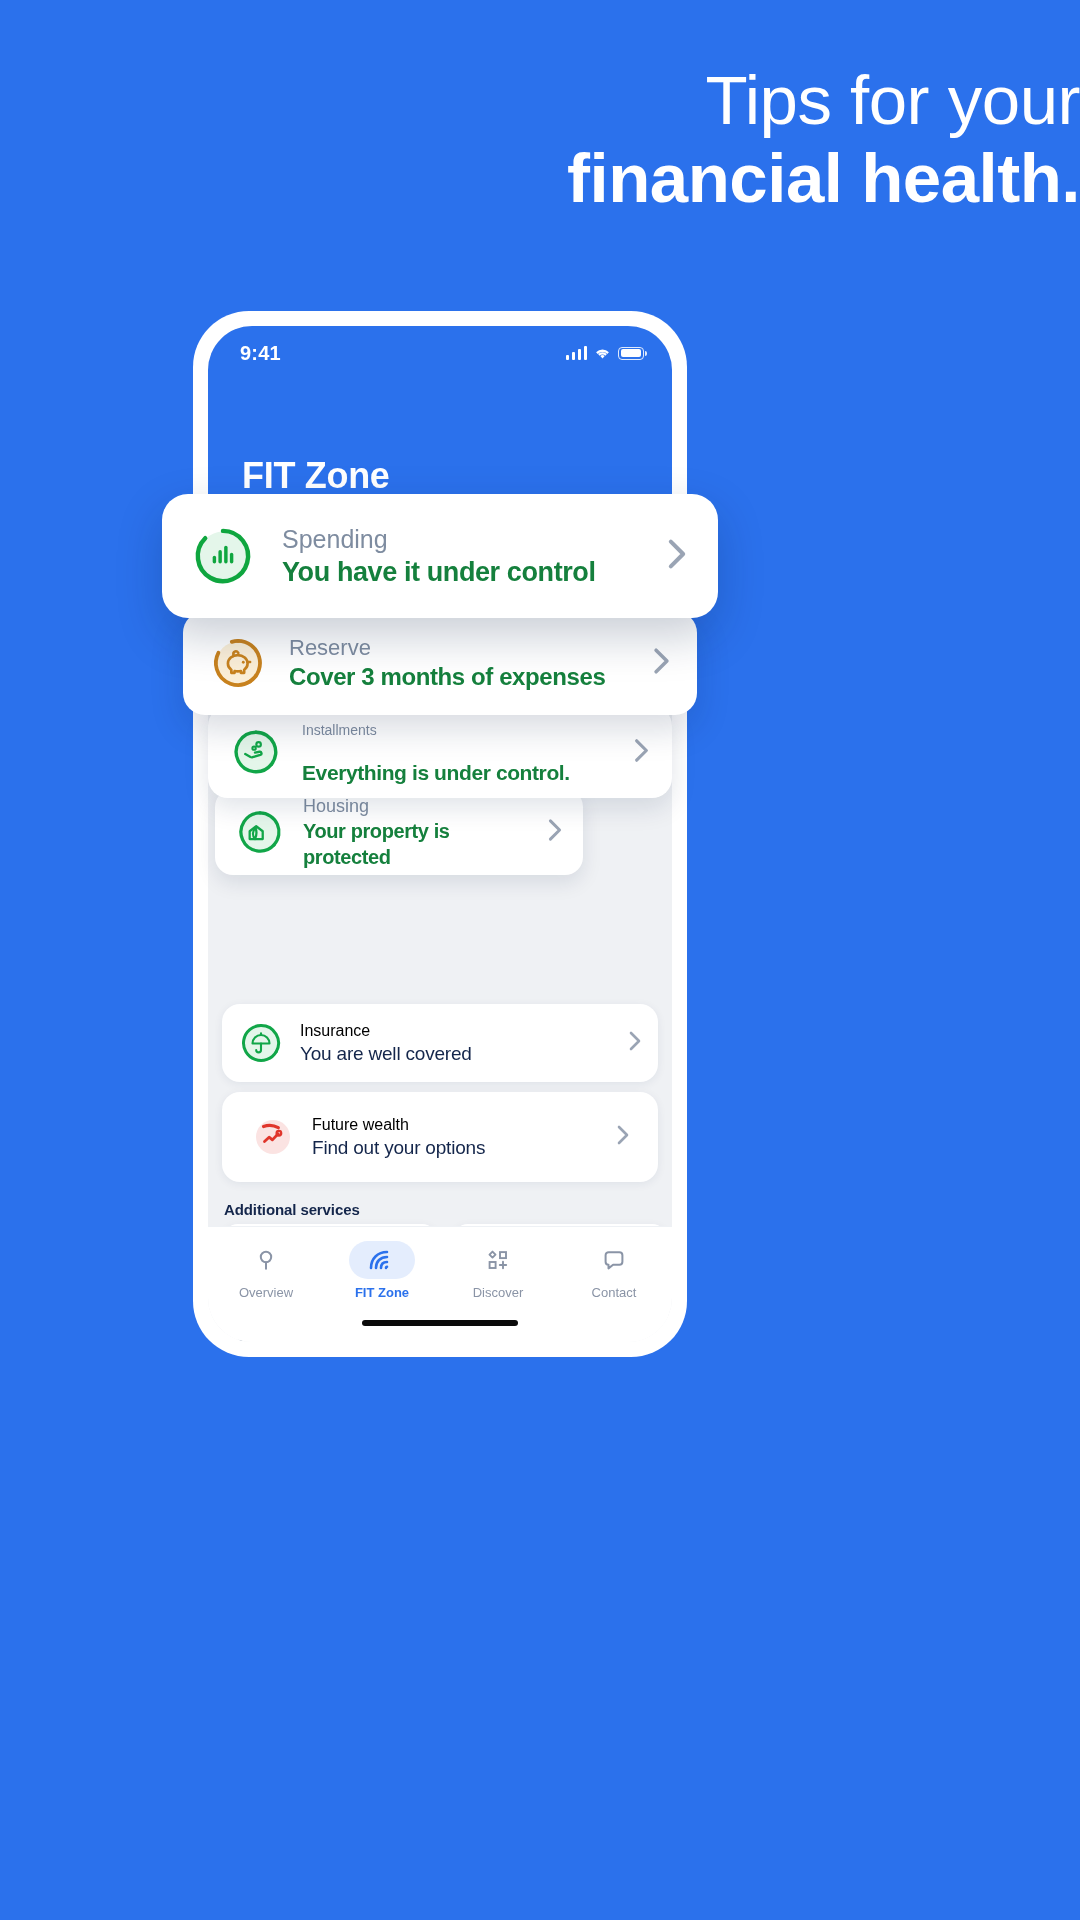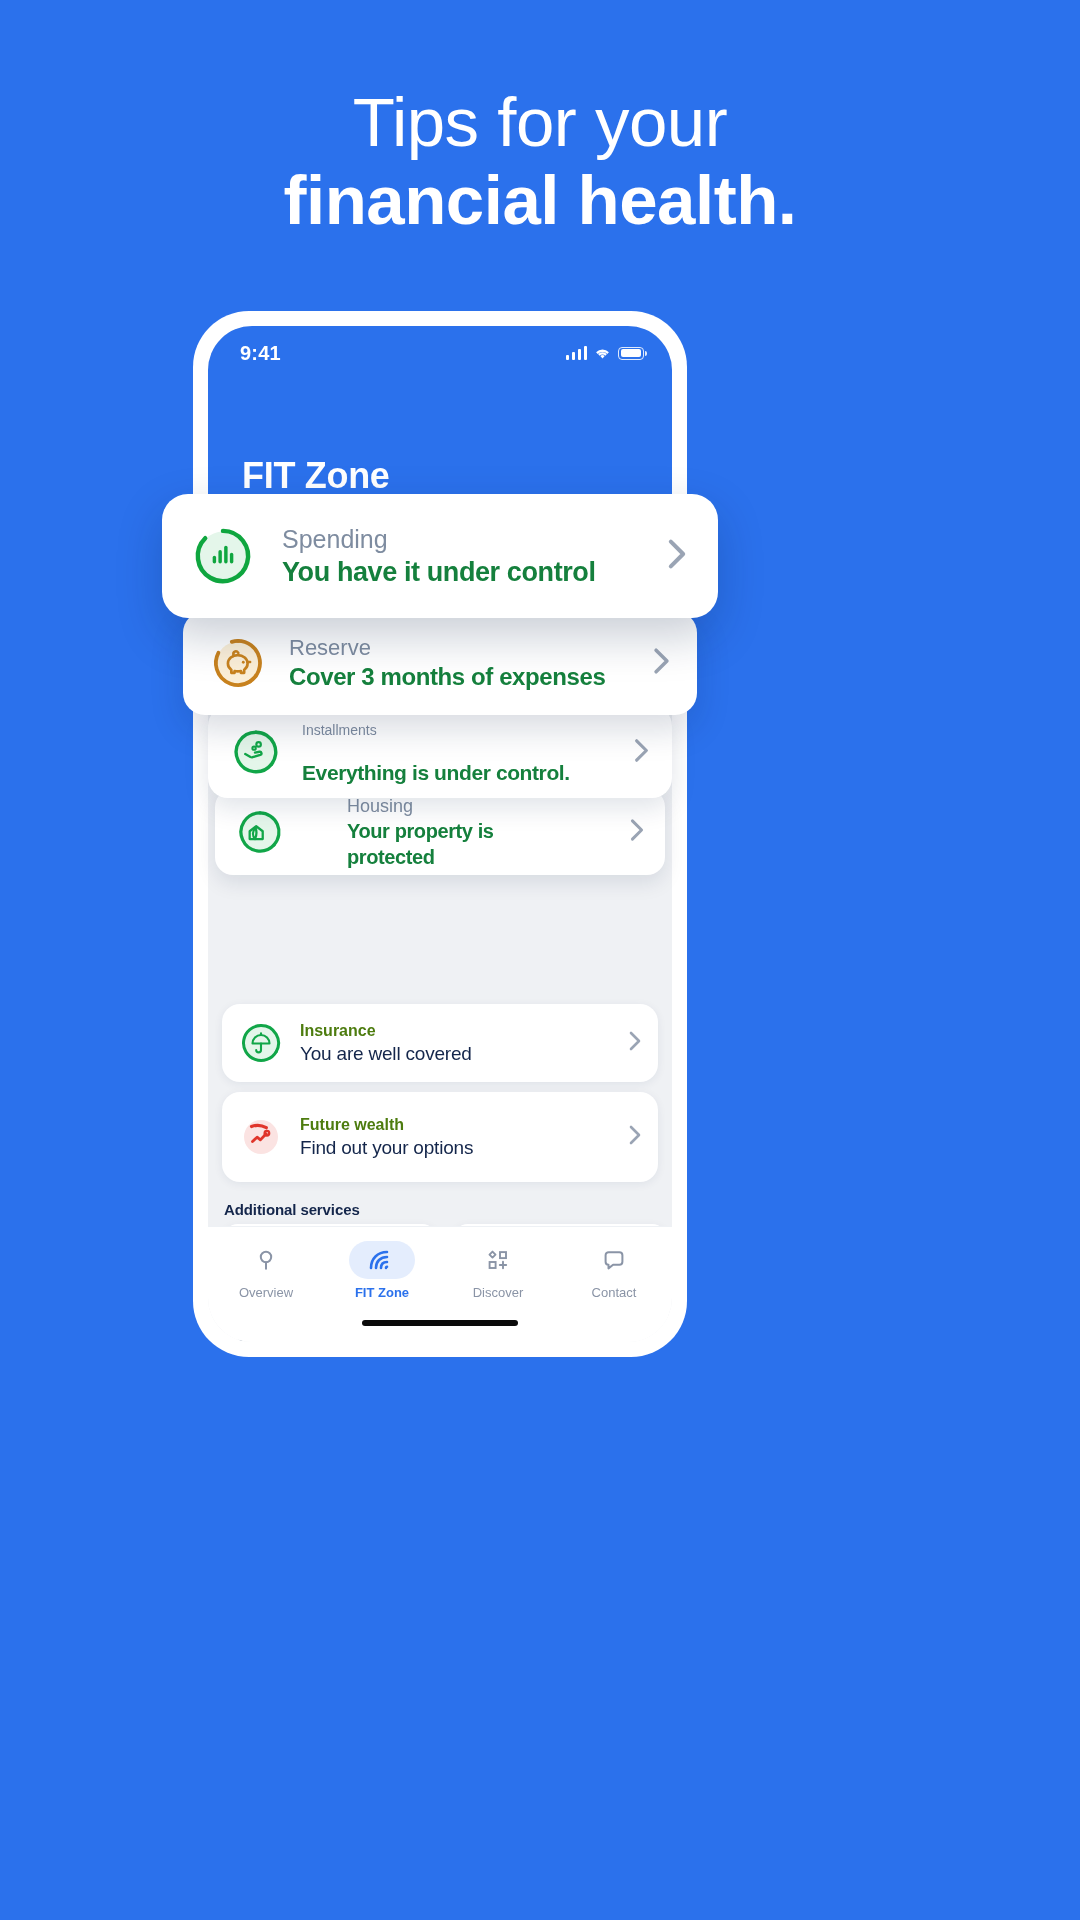--- a/index.html
+++ b/index.html
@@ -7,22 +7,22 @@
   body {
     background:#2B71EC;
     font-family:"Liberation Sans", sans-serif;
     overflow:hidden;
     position:relative;
   }
 
   
   .promo {
     position:absolute; top:0; left:0; width:1080px; height:300px;
-    display:flex; flex-direction:column; align-items:center; justify-content:flex-start;
-    padding-top:84px;
+    display:flex; flex-direction:column; align-items:flex-end; justify-content:flex-start;
+    padding-top:62px;
   }
   .promo-line {
     color:#ffffff;
     font-size:69px;
     line-height:78px;
     letter-spacing:-0.5px;
     text-align:center;
     white-space:nowrap;
   }
   .promo-line.l1 { font-weight:400; }
@@ -100,21 +100,21 @@
   }
   .card .badge {
     flex:0 0 auto;
     width:46px; height:46px;
     border-radius:50%;
     display:flex; align-items:center; justify-content:center;
     position:relative;
   }
   .card .txt { flex:1 1 auto; min-width:0; }
   .card .kicker {
-    color:#4d7c0f; font-size:16px; font-weight:700; line-height:21px;
+    color:#000000; font-size:16px; font-weight:400; line-height:21px;
     white-space:nowrap; overflow:hidden;
   }
   .card .headline {
     color:#14264B; font-size:19px; font-weight:400; line-height:25px;
     white-space:nowrap; overflow:hidden; letter-spacing:-0.2px;
   }
   .chev { flex:0 0 auto; margin-left:6px; }
 
   
   .addl-title {
@@ -204,25 +204,24 @@
     left:208px; top:706px; width:464px; height:92px;
     padding:0 22px 0 22px; border-radius:20px;
     box-shadow:0 10px 26px rgba(10,30,70,.12);
     z-index:20;
   }
   #float-install .badge { width:52px; height:52px; margin-right:20px; }
   #float-install .kicker { font-size:14px; line-height:25px; }
   #float-install .headline { font-size:21px; line-height:27px;margin-top:16px; }
 
   #float-housing {
-    left:215px; top:789px; width:450px; height:86px;
+    left:215px; top:789px; width:368px; height:86px;
     padding:0 20px 0 20px; border-radius:18px;
     box-shadow:0 8px 20px rgba(10,30,70,.10);
     z-index:15;
-    gap:44px;
   }
   #float-housing .badge { width:50px; height:50px; margin-right:18px; }
   #float-housing .kicker { font-size:18px; line-height:24px; }
   #float-housing .headline { font-size:20px; line-height:26px; }
 </style>
 </head>
 <body>
 
 <div class="promo">
   <div class="promo-line l1">Tips for your</div>
@@ -274,21 +273,21 @@
           <span class="kicker" style="display:block;">Insurance</span>
           <span class="headline" style="display:block;">You are well covered</span>
         </span>
         <span class="chev">
           <svg width="14" height="22" viewBox="0 0 14 22">
               <path d="M3 3l8 8-8 8" fill="none" stroke="#9AA4B4" stroke-width="2.6" stroke-linecap="round" stroke-linejoin="round"></path>
             </svg>
         </span>
       </div>
 
-      <div class="card" id="card-future" style="left:14px; top:562px; width:436px; height:90px; padding:0 16px;">
+      <div class="card" id="card-future" style="left:14px; top:562px; width:436px; height:90px; padding:0 28px;">
         <span class="badge">
           <svg width="46" height="46" viewBox="0 0 46 46">
             <circle cx="23" cy="23" r="17" fill="#FBE3E2"></circle>
             <path d="M13.5 12.5a17.5 17.5 0 0 1 14.8 1.2" fill="none" stroke="#E0352B" stroke-width="3.2" stroke-linecap="round"></path>
             <path d="M14.5 27.5l4.6-4.3 3.3 2.7 5.8-6.2" fill="none" stroke="#E0352B" stroke-width="2.8" stroke-linecap="round" stroke-linejoin="round"></path>
             <circle cx="28.9" cy="19.2" r="2.3" fill="none" stroke="#E0352B" stroke-width="2.3"></circle>
           </svg>
         </span>
         <span class="txt" style="margin-left:16px;">
           <span class="kicker" style="display:block;">Future wealth</span>

